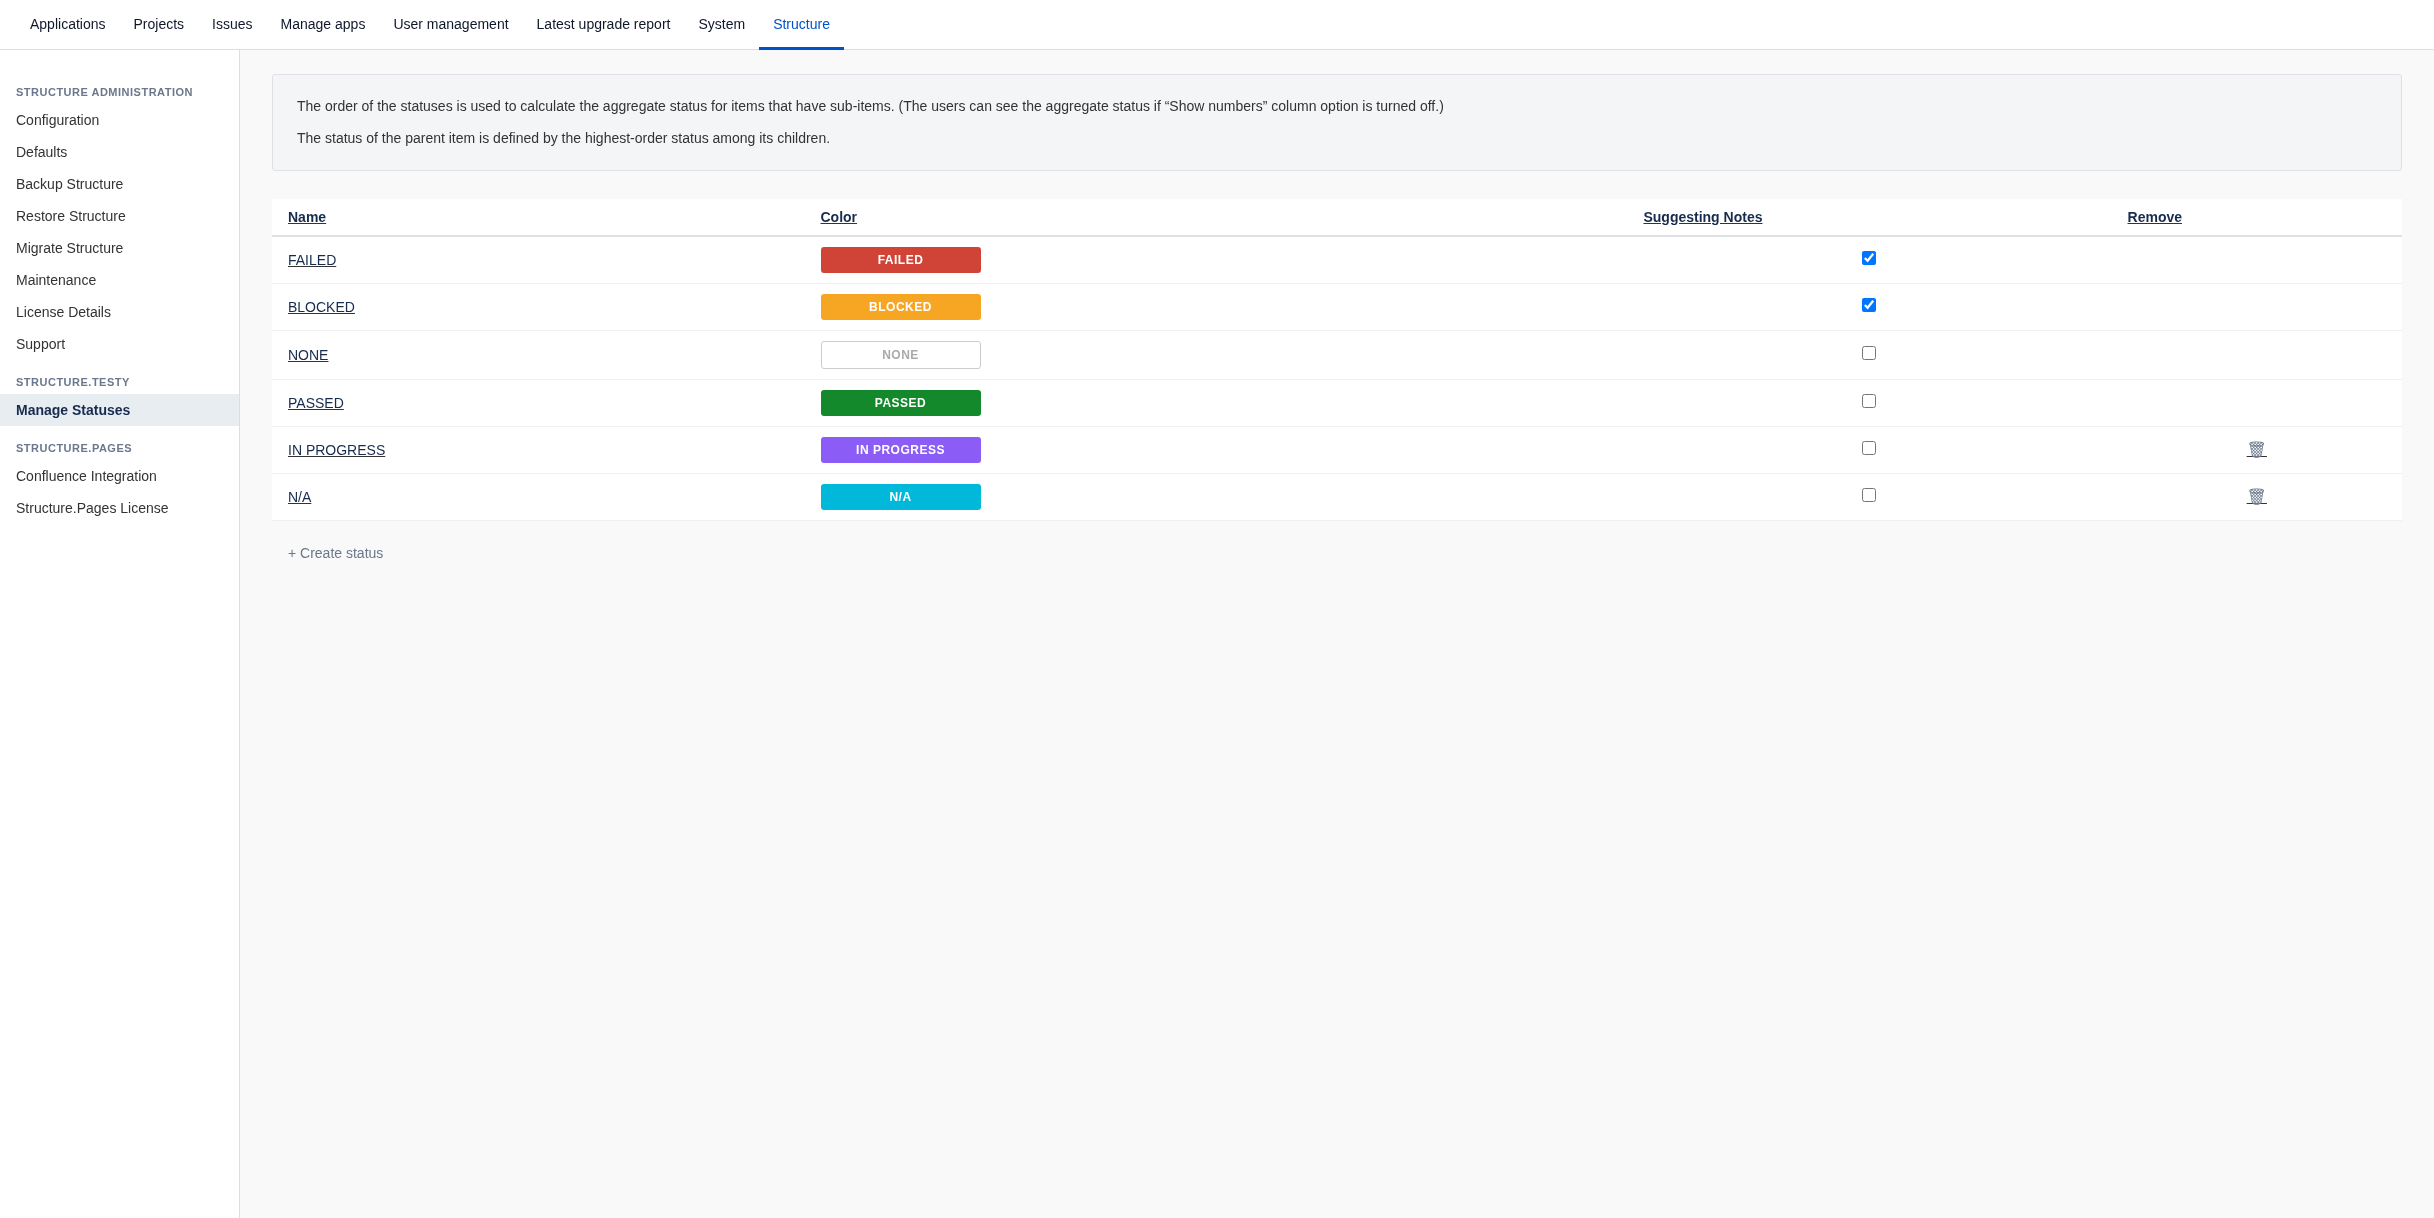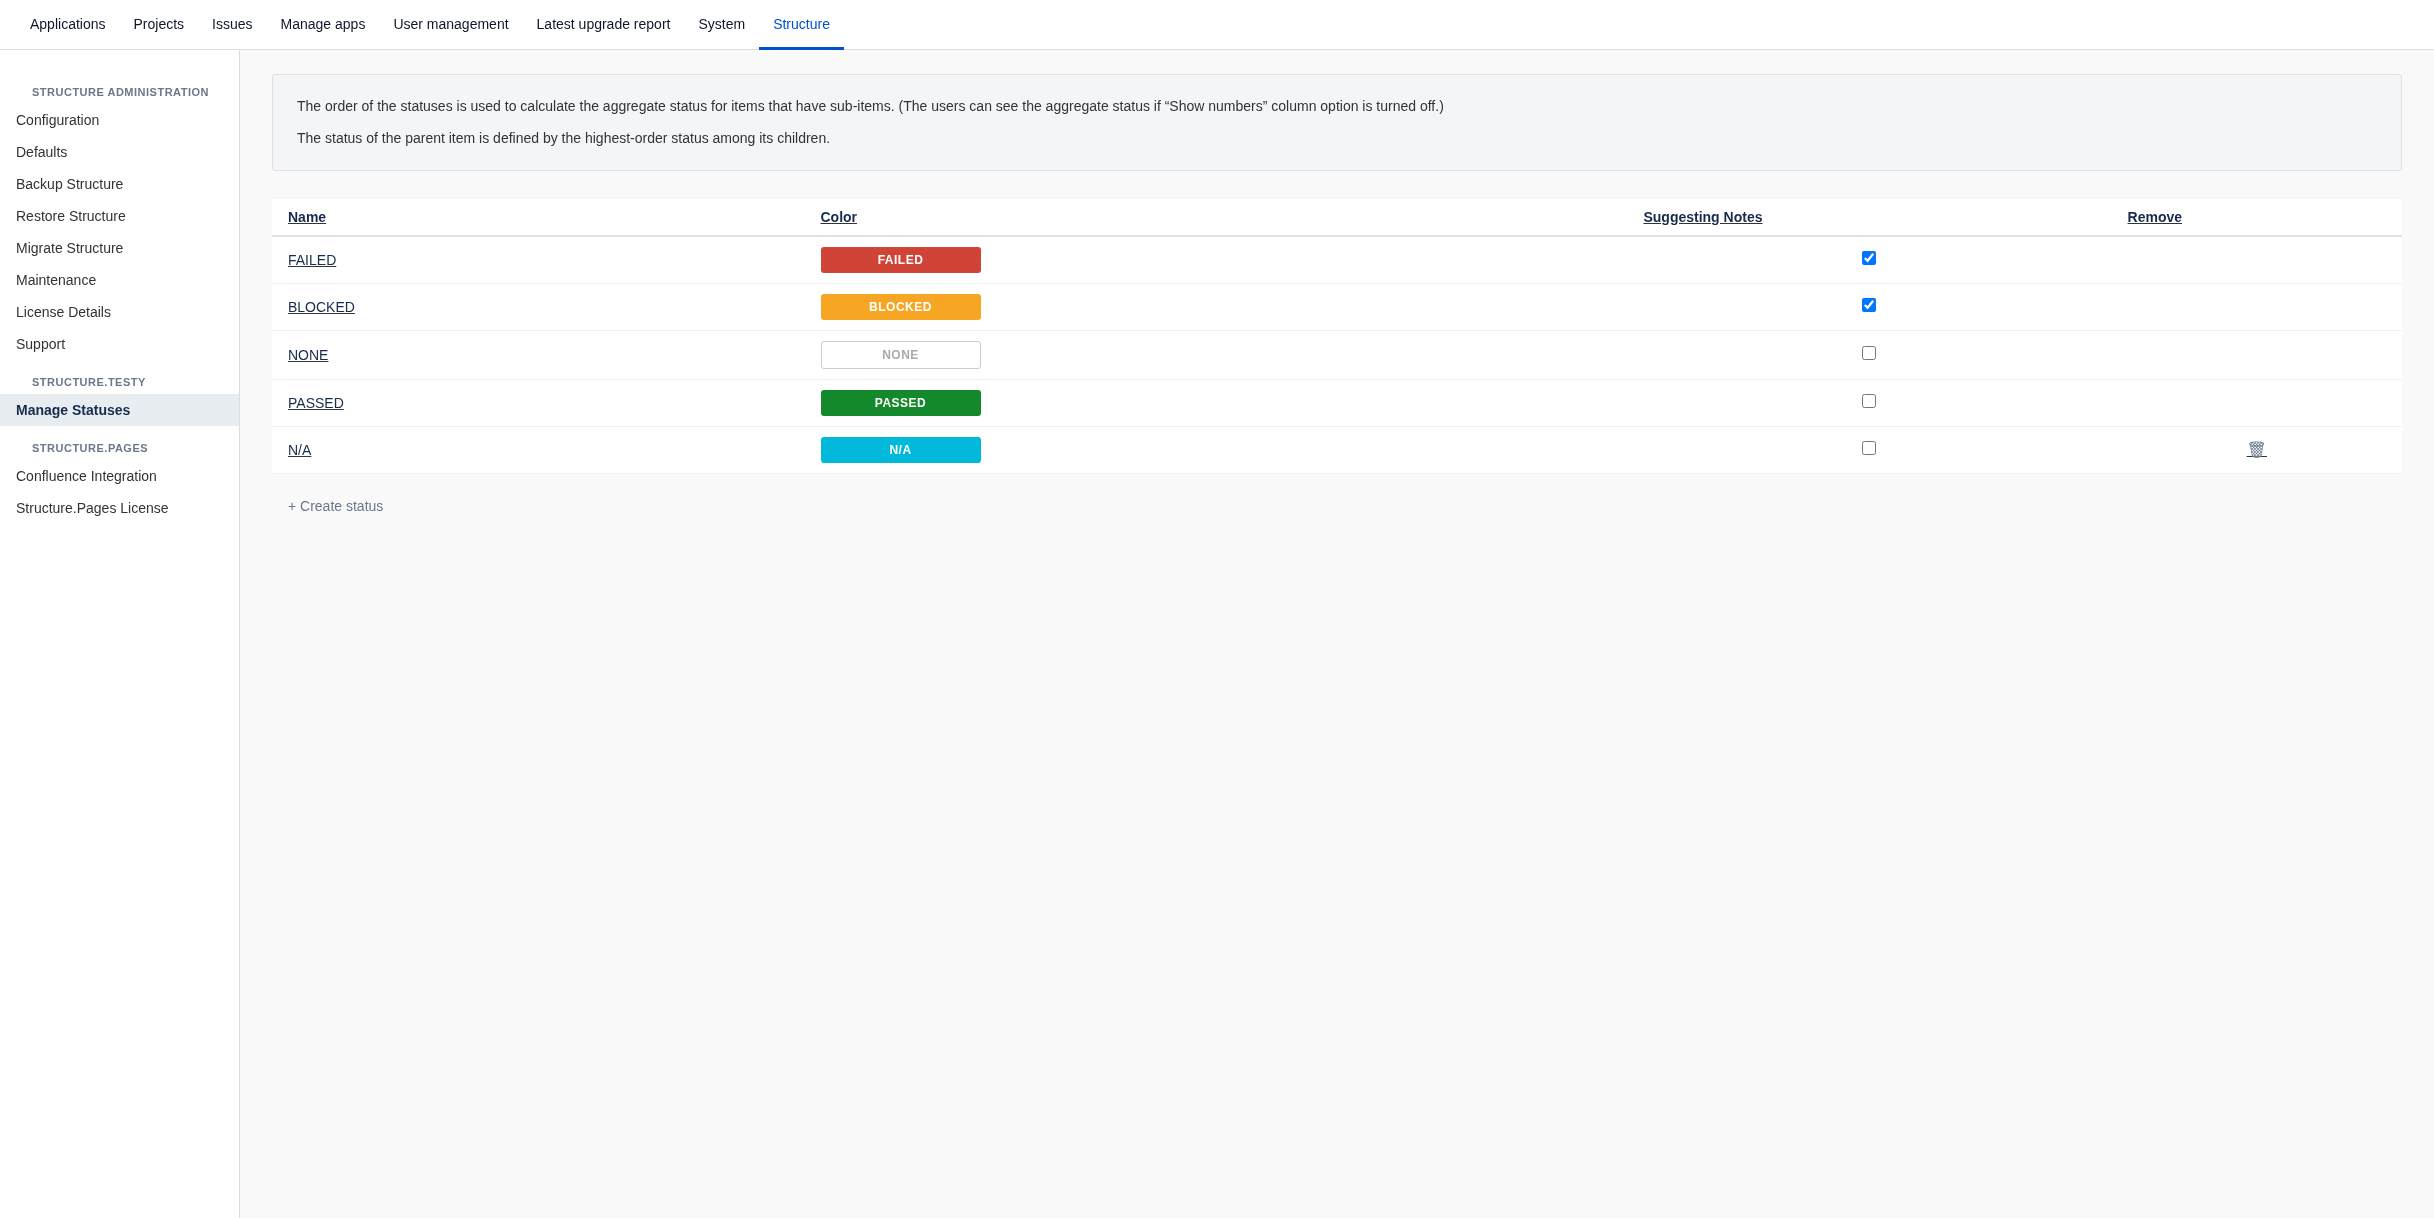--- a/index.html
+++ b/index.html
@@ -41,21 +41,21 @@
       border-right: 1px solid #ddd;
       padding: 20px 0;
       background: #fff;
     }
     .sidebar-section-label {
       font-size: 11px;
       font-weight: 700;
       color: #6b778c;
       text-transform: uppercase;
       letter-spacing: 0.5px;
-      padding: 16px 16px 6px 32px;
+      padding: 16px 16px 6px 16px;
     }
     .sidebar-item {
       display: block;
       padding: 8px 16px;
       color: #333;
       cursor: pointer;
       font-size: 14px;
       text-decoration: none;
     }
     .sidebar-item.active { background: #e8edf2; font-weight: 600; color: #172b4d; }
@@ -220,20 +220,26 @@
             <td class="checkbox-cell"><input type="checkbox" style=""></td>
             <td style="text-align: center;"></td>
           </tr>
           <tr>
             <td style="font-weight: 500; color: rgb(23, 43, 77);">PASSED</td>
             <td><span class="status-badge" style="background-color: rgb(20, 137, 44);">PASSED</span></td>
             <td class="checkbox-cell"><input type="checkbox" style=""></td>
             <td style="text-align: center;"></td>
           </tr>
           <tr>
+            <td style="font-weight: 500; color: rgb(23, 43, 77);">IN PROGRESS</td>
+            <td><span class="status-badge" style="background-color: rgb(139, 92, 246);">IN PROGRESS</span></td>
+            <td class="checkbox-cell"><input type="checkbox" style=""></td>
+            <td style="text-align: center;"><span class="remove-icon">🗑</span></td>
+          </tr>
+          <tr>
             <td style="font-weight: 500; color: rgb(23, 43, 77);">N/A</td>
             <td><span class="status-badge" style="background-color: rgb(0, 184, 217);">N/A</span></td>
             <td class="checkbox-cell"><input type="checkbox" style=""></td>
             <td style="text-align: center;"><span class="remove-icon">🗑</span></td>
           </tr>
         </tbody>
     </table>
 
     <button class="create-status-btn">+ Create status</button>
 

